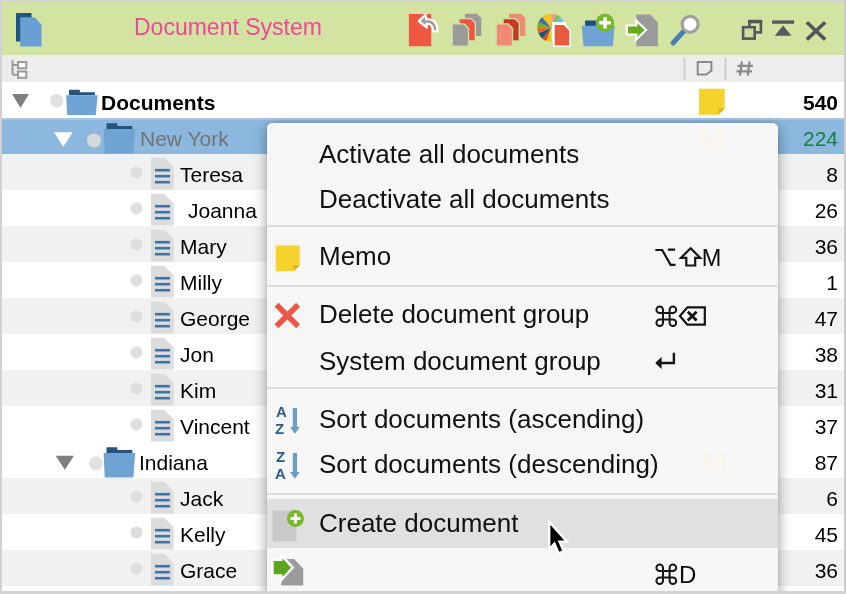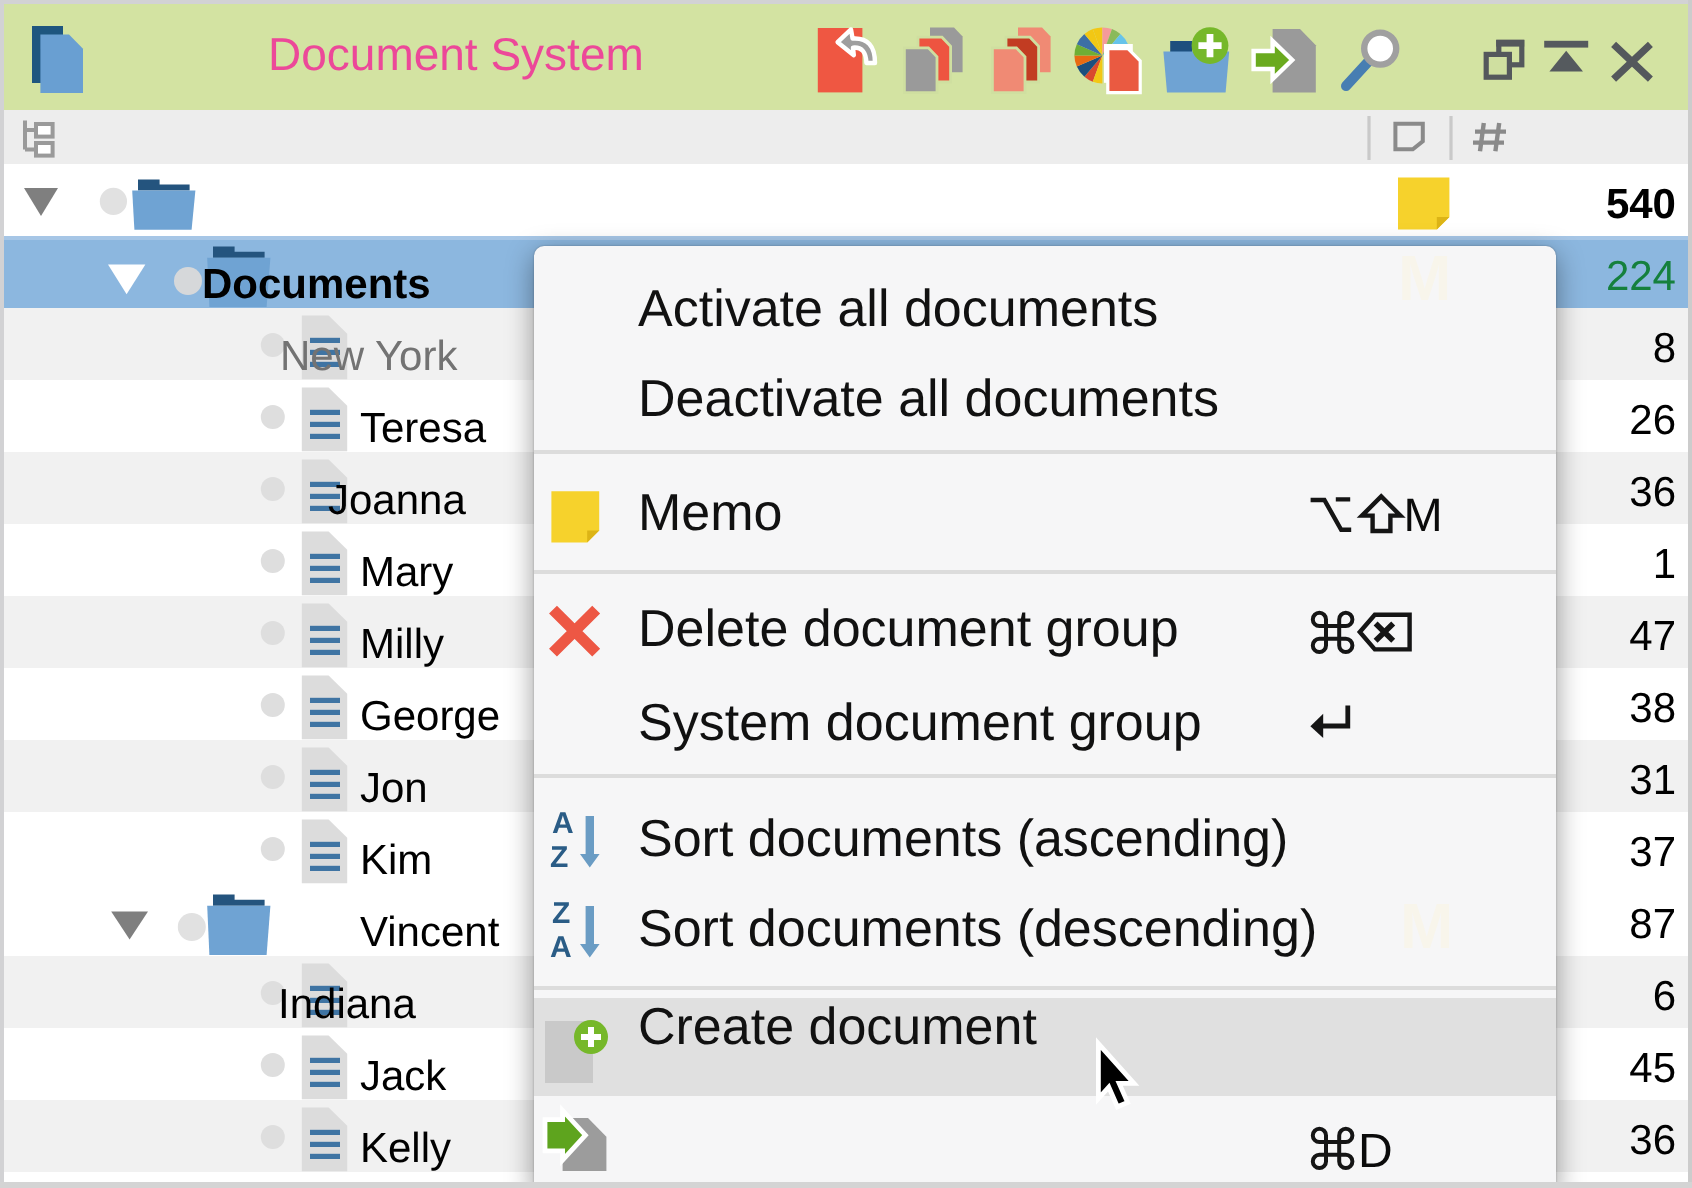--- a/index.html
+++ b/index.html
@@ -11,21 +11,21 @@
   #bLeft{left:0;top:0;width:2px;height:594px;background:#d2d2d4;z-index:60;}
   #bRight{left:844px;top:0;width:2px;height:594px;background:#cccccc;z-index:60;}
   #bBottom{left:0;top:591px;width:846px;height:3px;background:#d4d4d4;z-index:60;}
   
   #header{left:2px;top:2px;width:842px;height:53px;background:#d3e3a2;}
   #title{left:89px;top:0;height:55px;line-height:55px;font-size:23px;font-weight:normal;color:#ec4899;margin-left:45px;}
   
   #tb2{left:2px;top:55px;width:842px;height:27px;background:#ededed;}
   
   .row{left:2px;width:842px;height:36px;}
-  .lbl{position:absolute;top:3px;height:36px;line-height:36px;font-size:21px;color:#000;white-space:nowrap;margin-top:40px;}
+  .lbl{position:absolute;top:3px;height:36px;line-height:36px;font-size:21px;color:#000;white-space:nowrap;}
   .num{position:absolute;top:3px;right:8px;height:36px;line-height:36px;font-size:21px;color:#000;}
   
   #menu{left:267px;top:123px;width:511px;height:473px;background:#f6f6f7;border-radius:5px 5px 0 0;
         box-shadow:0 4px 14px rgba(0,0,0,0.4), 0 0 1px rgba(0,0,0,0.3);}
   .mi{position:absolute;left:52px;height:36px;line-height:36px;font-size:26px;color:#111;white-space:nowrap;}
   .msep{position:absolute;left:0;width:511px;height:2px;background:#dcdcdc;}
   .mico{position:absolute;left:0;top:0;}
   .wm{position:absolute;font-size:32px;font-weight:bold;color:#f8f5eb;line-height:32px;}
 </style>
 </head>
@@ -180,21 +180,21 @@
     <circle cx="95.9" cy="463.5" r="7" fill="#e1e1e1"></circle>
     <g>
       <path d="M106.5 447.3 h10.8 v2.6 h15 v3 h-25.8 Z" fill="#24547e"></path>
       <path d="M103.6 452.9 H135.2 L133.3 477.5 H104.7 Z" fill="#6fa3d3"></path>
     </g>
   </svg>
 
   <div class="abs lbl" style="left:101px;top:85px;font-size:21px;font-weight:bold">Documents</div>
   <div class="abs lbl" style="left:140px;top:121px;color:#737373">New York</div>
   <div class="abs lbl" style="left:180px;top:157px">Teresa</div>
-  <div class="abs lbl" style="left:164px;top:193px">Joanna</div>
+  <div class="abs lbl" style="left:188px;top:193px">Joanna</div>
   <div class="abs lbl" style="left:180px;top:229px">Mary</div>
   <div class="abs lbl" style="left:180px;top:265px">Milly</div>
   <div class="abs lbl" style="left:180px;top:301px">George</div>
   <div class="abs lbl" style="left:180px;top:337px">Jon</div>
   <div class="abs lbl" style="left:180px;top:373px">Kim</div>
   <div class="abs lbl" style="left:180px;top:409px">Vincent</div>
   <div class="abs lbl" style="left:139px;top:445px">Indiana</div>
   <div class="abs lbl" style="left:180px;top:481px">Jack</div>
   <div class="abs lbl" style="left:180px;top:517px">Kelly</div>
   <div class="abs lbl" style="left:180px;top:553px">Grace</div>
@@ -222,21 +222,21 @@
     <div class="msep" style="top:102px"></div>
     <div class="mi" style="top:114.5px">Memo</div>
     <div class="msep" style="top:161.5px"></div>
     <div class="mi" style="top:173px">Delete document group</div>
     <div class="mi" style="top:220px">System document group</div>
     <div class="msep" style="top:264px"></div>
     <div class="mi" style="top:278px">Sort documents (ascending)</div>
     <div class="mi" style="top:323px">Sort documents (descending)</div>
     <div class="msep" style="top:370px"></div>
     <div class="abs" style="left:0;top:375.5px;width:511px;height:49px;background:#e0e0e0"></div>
-    <div class="mi" style="top:372px">Create document</div>
+    <div class="mi" style="top:382px">Create document</div>
 
     <svg class="mico" width="511" height="473" viewBox="0 0 511 473" fill="none">
 
       <path d="M8.7 122.6 H32.6 V142.3 L26.6 148.3 H8.7 Z" fill="#f6d22c"></path>
       <path d="M32.6 142.3 L26.6 142.3 L26.6 148.3 Z" fill="#dcb416"></path>
 
       <path d="M9.5 181.8 L31.1 203.3 M31.1 181.8 L9.5 203.3" stroke="#ed5744" stroke-width="5.6"></path>
 
       <g font-family="Liberation Sans, sans-serif" font-weight="bold" font-size="15" fill="#2a5c86">
         <text x="9" y="293.5">A</text>

